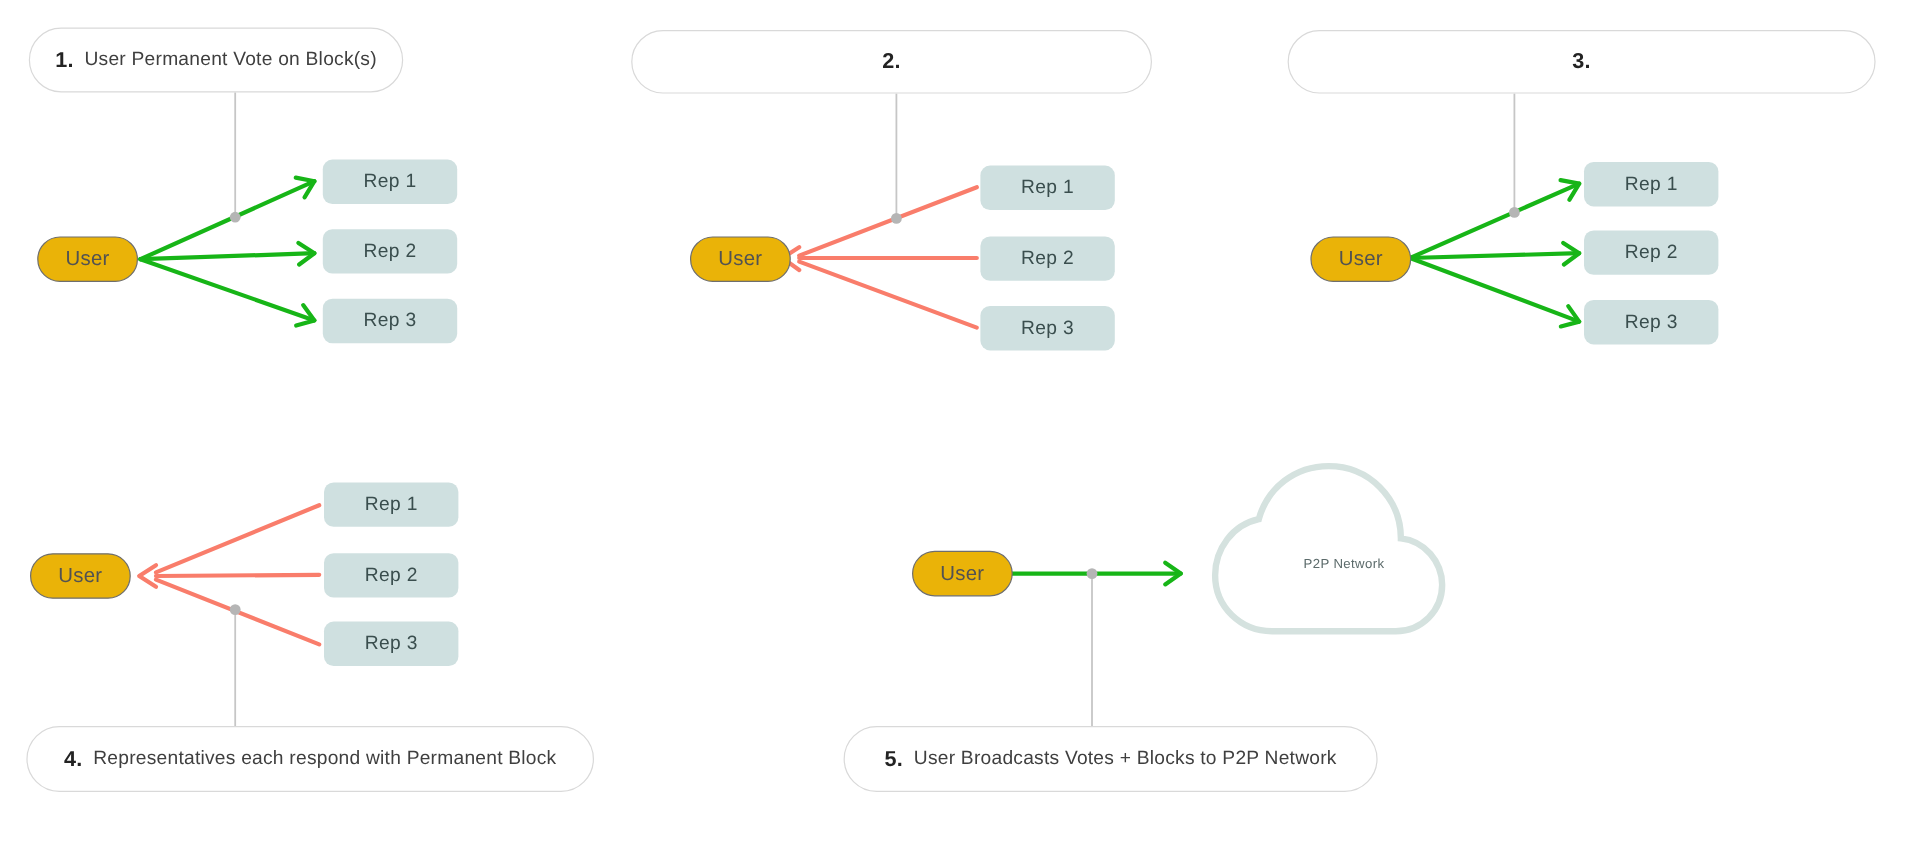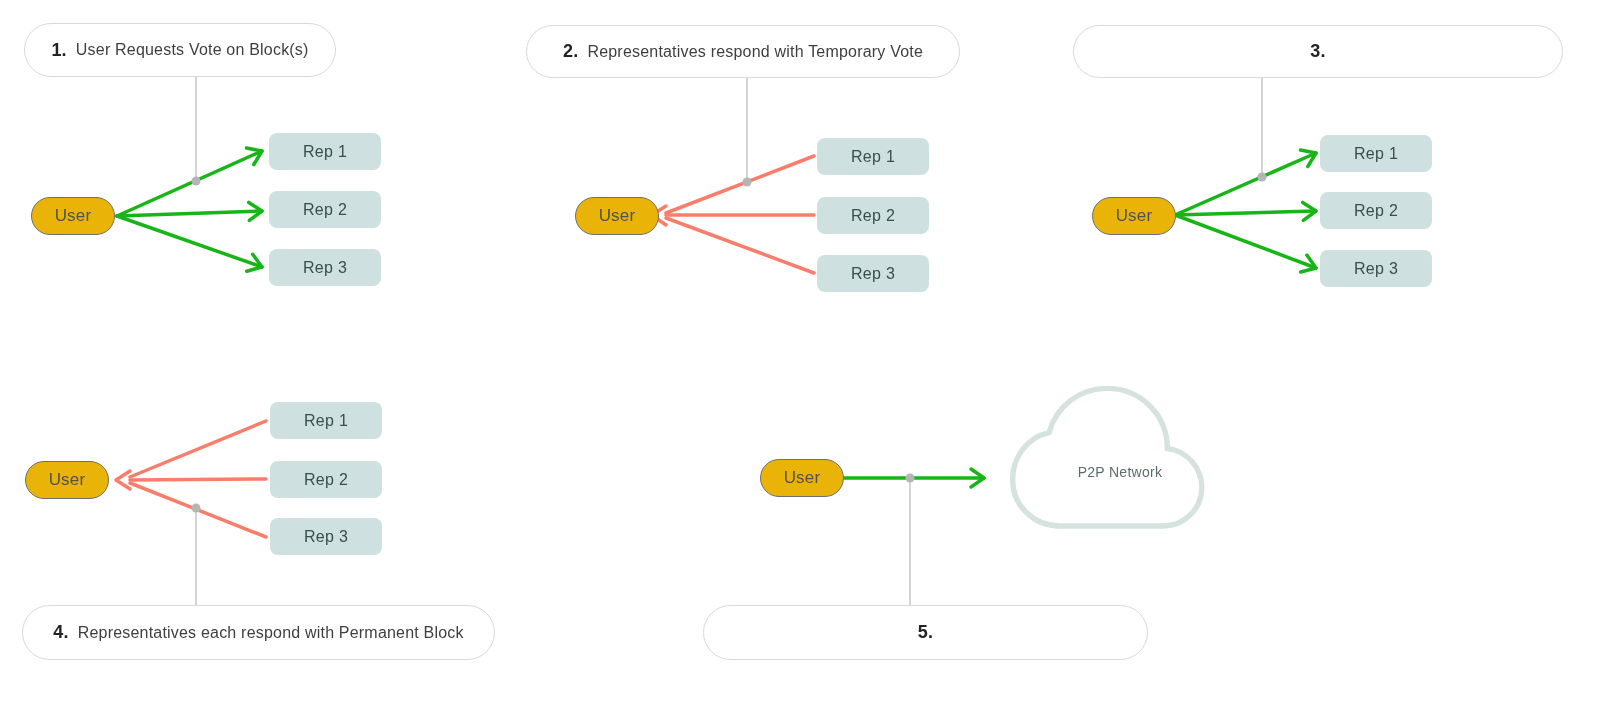--- a/index.html
+++ b/index.html
@@ -24,21 +24,21 @@
     position:absolute;width:84px;height:38px;display:flex;align-items:center;justify-content:center;
     background:#eab308;border:1.6px solid var(--user-border);border-radius:19px;
     color:var(--user-text);font-size:17px;letter-spacing:.2px;
   }
   .rep-box{
     position:absolute;width:112px;height:37px;display:flex;align-items:center;justify-content:center;
     background:var(--rep-fill);border-radius:8px;color:var(--rep-text);font-size:16px;letter-spacing:.3px;
   }
   .cloud-label{
     position:absolute;left:1040px;top:464px;width:160px;text-align:center;
-    color:var(--cloud-text);font-size:14px;letter-spacing:.3px;
+    color:var(--cloud-text);font-size:11px;letter-spacing:.3px;
   }
   .arrow-green{stroke:var(--green);stroke-width:3.5;fill:none;stroke-linecap:round;stroke-linejoin:round;}
   .arrow-salmon{stroke:var(--salmon);stroke-width:3.5;fill:none;stroke-linecap:round;stroke-linejoin:round;}
   .connector{stroke:var(--connector);stroke-width:1.5;fill:none;}
   .dot{fill:var(--dot);}
   .cloud{fill:#fff;stroke:var(--cloud-stroke);}
 </style>
 </head>
 <body>
 
@@ -107,35 +107,35 @@
 
     <circle class="dot" cx="196" cy="181" r="4.5"></circle>
     <circle class="dot" cx="747" cy="182" r="4.5"></circle>
     <circle class="dot" cx="1262" cy="177" r="4.5"></circle>
     <circle class="dot" cx="196" cy="508" r="4.5"></circle>
     <circle class="dot" cx="910" cy="478" r="4.5"></circle>
   </svg>
 
   <div class="step-label" style="left:24px;top:23px;width:312px;height:54px;">
     <span class="step-num">1.</span>
-    <span class="step-text">User Requests Vote on Block(s)</span>
+    <span class="step-text">User Permanent Vote on Block(s)</span>
   </div>
   <div class="step-label" style="left:526px;top:25px;width:434px;height:53px;">
     <span class="step-num">2.</span>
-    <span class="step-text">Representatives respond with Temporary Vote</span>
   </div>
   <div class="step-label" style="left:1073px;top:25px;width:490px;height:53px;">
     <span class="step-num">3.</span>
   </div>
   <div class="step-label" style="left:22px;top:605px;width:473px;height:55px;">
     <span class="step-num">4.</span>
     <span class="step-text">Representatives each respond with Permanent Block</span>
   </div>
   <div class="step-label" style="left:703px;top:605px;width:445px;height:55px;">
     <span class="step-num">5.</span>
+    <span class="step-text">User Broadcasts Votes + Blocks to P2P Network</span>
   </div>
 
   <div class="user-pill" style="left:31px;top:197px;">User</div>
   <div class="user-pill" style="left:575px;top:197px;">User</div>
   <div class="user-pill" style="left:1092px;top:197px;">User</div>
   <div class="user-pill" style="left:25px;top:461px;">User</div>
   <div class="user-pill" style="left:760px;top:459px;">User</div>
 
   <div class="rep-box" style="left:269px;top:133px;">Rep 1</div>
   <div class="rep-box" style="left:269px;top:191px;">Rep 2</div>

